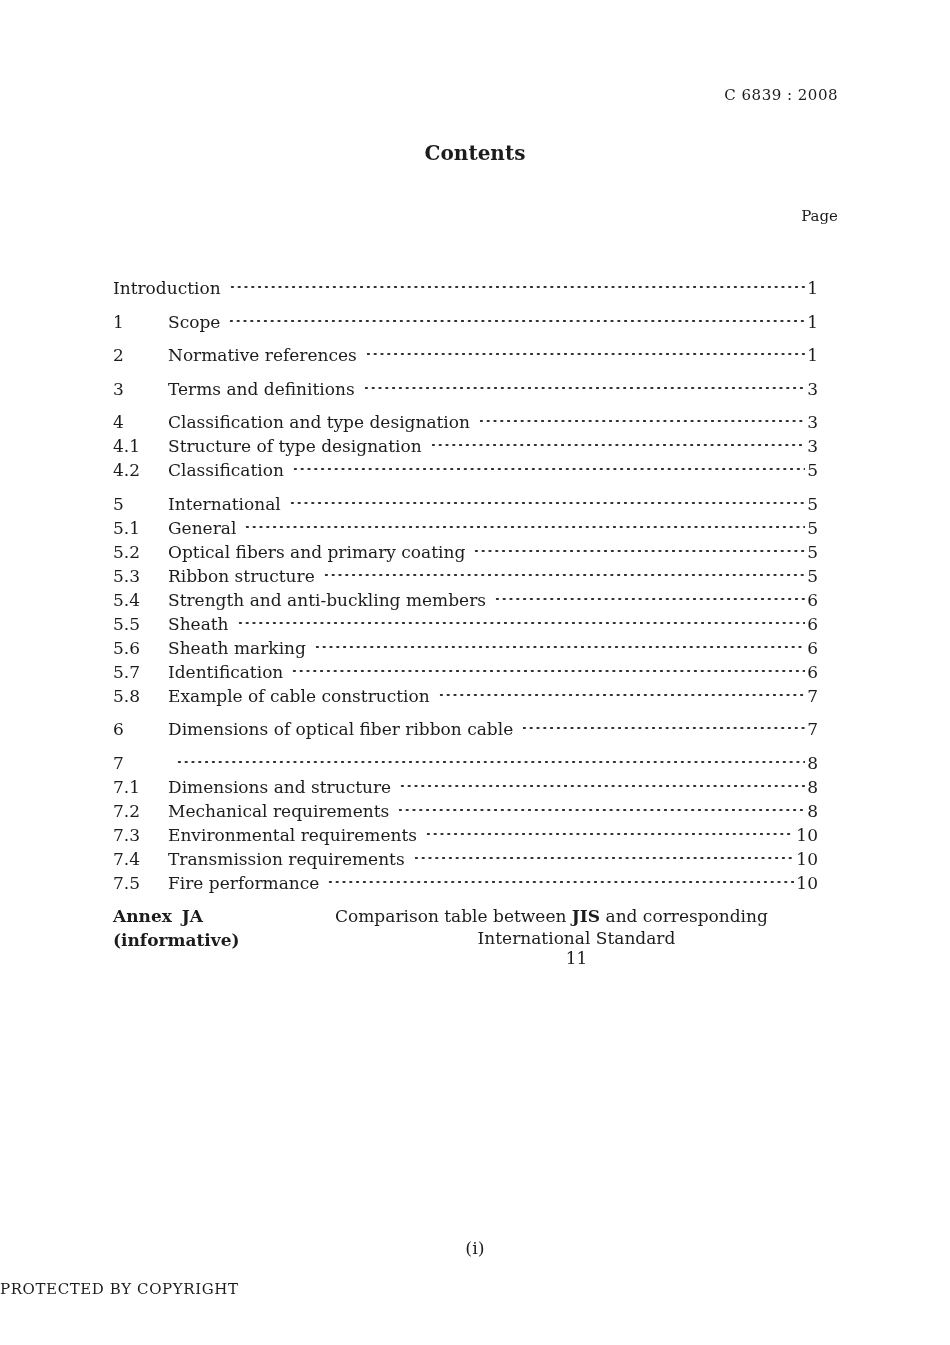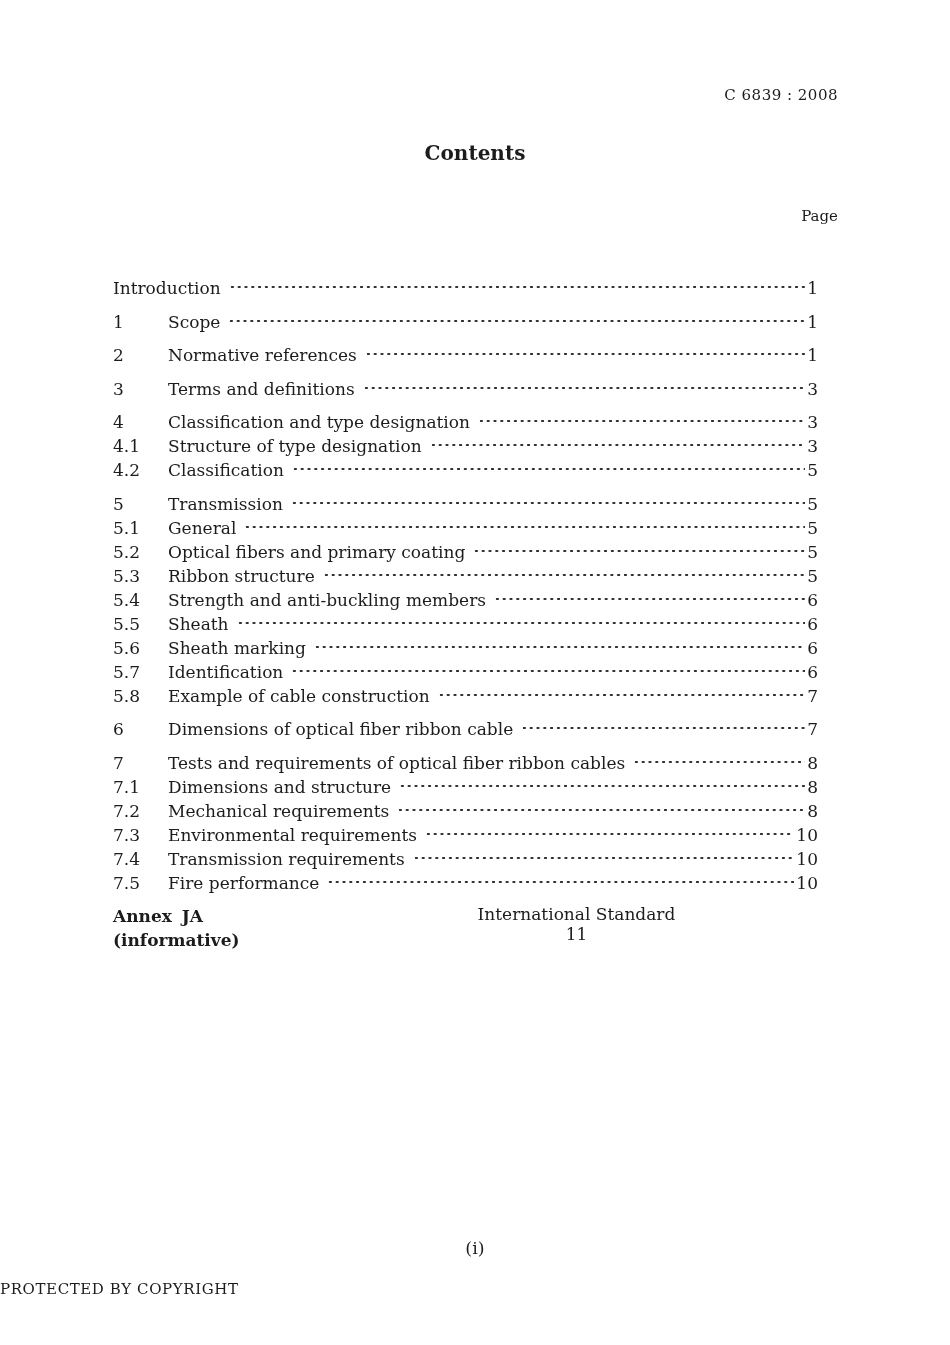--- a/index.html
+++ b/index.html
@@ -156,21 +156,21 @@
         <span class="pagenum">3</span>
       </div>
       <div class="toc-row">
         <span class="num">4.2</span>
         <span class="title">Classification</span>
         <span class="leader"></span>
         <span class="pagenum">5</span>
       </div>
       <div class="toc-row group-gap">
         <span class="num">5</span>
-        <span class="title">Transmission</span>
+        <span class="title">International</span>
         <span class="leader"></span>
         <span class="pagenum">5</span>
       </div>
       <div class="toc-row">
         <span class="num">5.1</span>
         <span class="title">General</span>
         <span class="leader"></span>
         <span class="pagenum">5</span>
       </div>
       <div class="toc-row">
@@ -216,21 +216,20 @@
         <span class="pagenum">7</span>
       </div>
       <div class="toc-row group-gap">
         <span class="num">6</span>
         <span class="title">Dimensions of optical fiber ribbon cable</span>
         <span class="leader"></span>
         <span class="pagenum">7</span>
       </div>
       <div class="toc-row group-gap">
         <span class="num">7</span>
-        <span class="title">Tests and requirements of optical fiber ribbon cables</span>
         <span class="leader"></span>
         <span class="pagenum">8</span>
       </div>
       <div class="toc-row">
         <span class="num">7.1</span>
         <span class="title">Dimensions and structure</span>
         <span class="leader"></span>
         <span class="pagenum">8</span>
       </div>
       <div class="toc-row">
@@ -255,20 +254,21 @@
         <span class="num">7.5</span>
         <span class="title">Fire performance</span>
         <span class="leader"></span>
         <span class="pagenum">10</span>
       </div>
     </div>
 
   <div class="annex group-gap">
     <span class="annex-label">Annex JA (informative)</span>
     <span class="annex-body">
+      <span class="annex-line1"><span>Comparison table between</span> <span class="bold">JIS</span> <span>and corresponding</span></span>
       <span class="annex-line2">
         <span class="title">International Standard</span>
         <span class="leader"></span>
         <span class="pagenum">11</span>
       </span>
     </span>
   </div>
 </div>
 
 <div class="footer-page">(i)</div>

